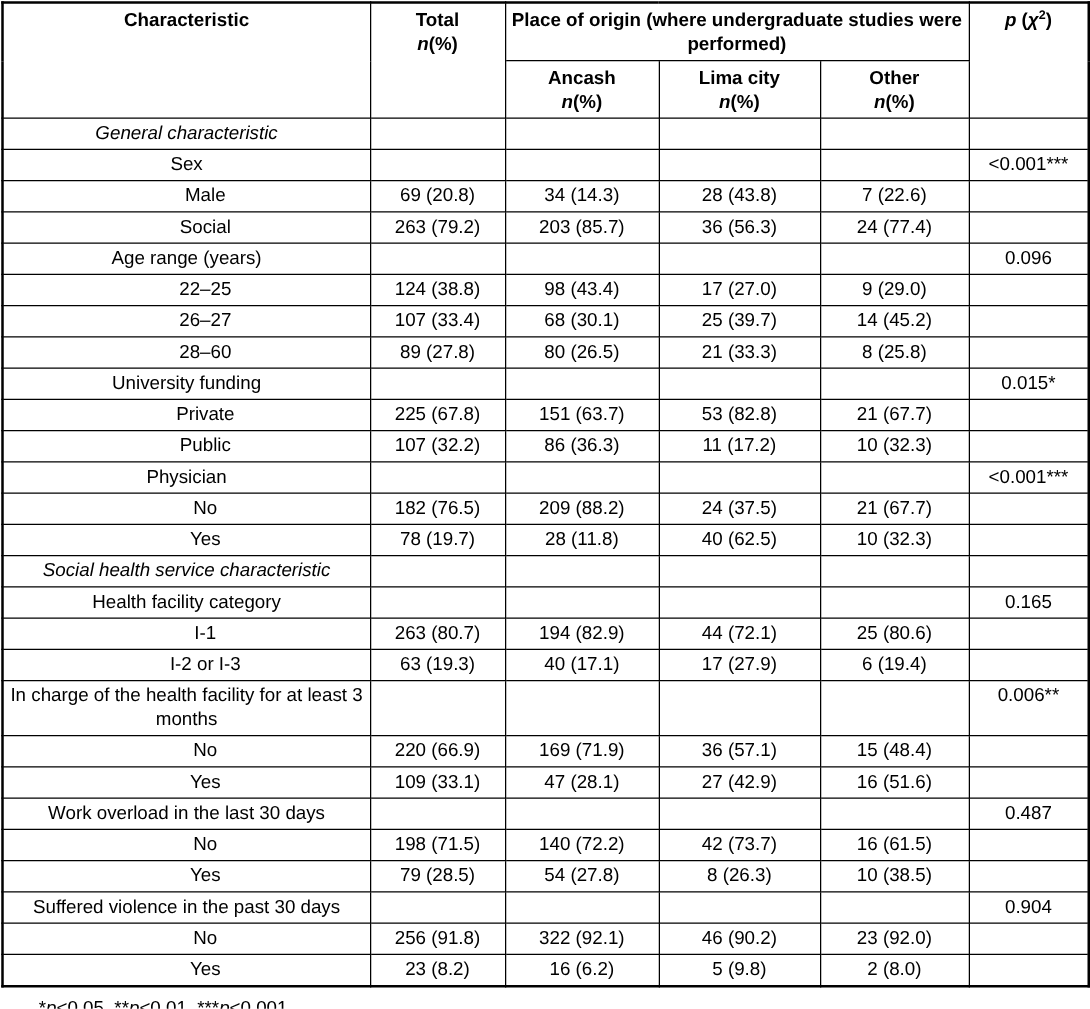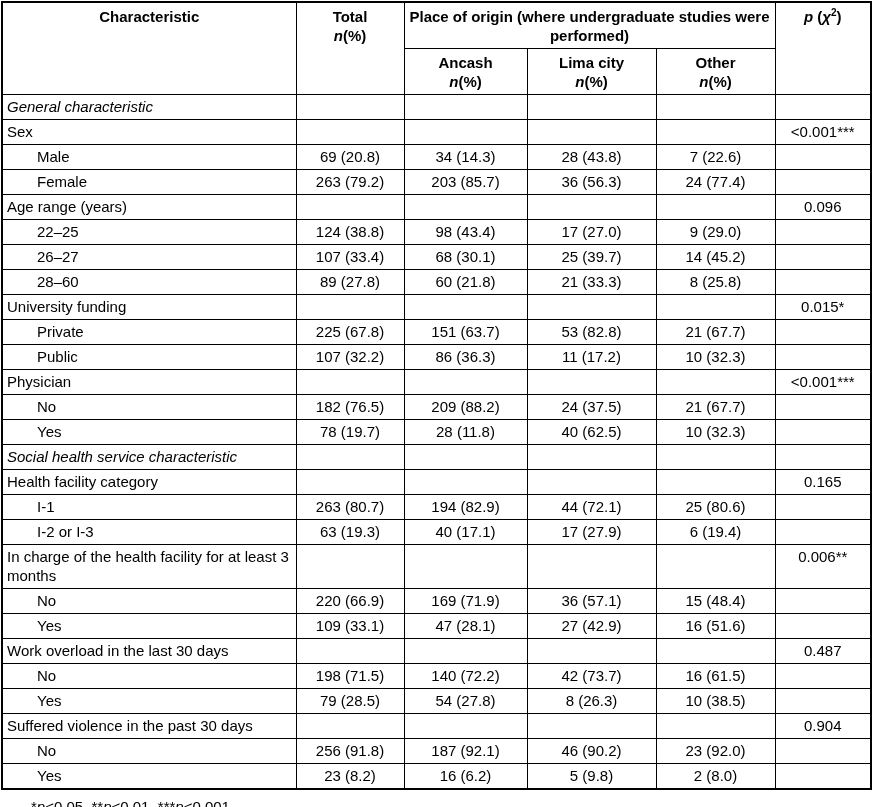--- a/index.html
+++ b/index.html
@@ -29,21 +29,21 @@
     vertical-align: top;
     overflow: hidden;
     background: #ffffff;
   }
   table.stats th {
     font-weight: bold;
     text-align: center;
     padding-top: 4px;
   }
   th.h-left { text-align: left; }
-  td.lbl { text-align: left; padding-left: 6px; }
+  td.lbl { text-align: center; padding-left: 6px; }
   td.lbl.ind { padding-left: 34px; }
   td.lbl.sec { font-style: italic; }
   td.num, td.pv { text-align: center; }
   .it { font-style: italic; }
   sup.sq {
     font-size: 10px;
     line-height: 0;
     vertical-align: super;
   }
   .footnote {
@@ -97,21 +97,21 @@
         </tr>
       <tr>
           <td class="lbl ind">Male</td>
           <td class="num">69 (20.8)</td>
           <td class="num">34 (14.3)</td>
           <td class="num">28 (43.8)</td>
           <td class="num">7 (22.6)</td>
           <td class="pv"></td>
         </tr>
       <tr>
-          <td class="lbl ind">Female</td>
+          <td class="lbl ind">Social</td>
           <td class="num">263 (79.2)</td>
           <td class="num">203 (85.7)</td>
           <td class="num">36 (56.3)</td>
           <td class="num">24 (77.4)</td>
           <td class="pv"></td>
         </tr>
       <tr>
           <td class="lbl">Age range (years)</td>
           <td class="num"></td>
           <td class="num"></td>
@@ -131,21 +131,21 @@
           <td class="lbl ind">26–27</td>
           <td class="num">107 (33.4)</td>
           <td class="num">68 (30.1)</td>
           <td class="num">25 (39.7)</td>
           <td class="num">14 (45.2)</td>
           <td class="pv"></td>
         </tr>
       <tr>
           <td class="lbl ind">28–60</td>
           <td class="num">89 (27.8)</td>
-          <td class="num">60 (21.8)</td>
+          <td class="num">80 (26.5)</td>
           <td class="num">21 (33.3)</td>
           <td class="num">8 (25.8)</td>
           <td class="pv"></td>
         </tr>
       <tr>
           <td class="lbl">University funding</td>
           <td class="num"></td>
           <td class="num"></td>
           <td class="num"></td>
           <td class="num"></td>
@@ -275,21 +275,21 @@
           <td class="lbl">Suffered violence in the past 30 days</td>
           <td class="num"></td>
           <td class="num"></td>
           <td class="num"></td>
           <td class="num"></td>
           <td class="pv">0.904</td>
         </tr>
       <tr>
           <td class="lbl ind">No</td>
           <td class="num">256 (91.8)</td>
-          <td class="num">187 (92.1)</td>
+          <td class="num">322 (92.1)</td>
           <td class="num">46 (90.2)</td>
           <td class="num">23 (92.0)</td>
           <td class="pv"></td>
         </tr>
       <tr>
           <td class="lbl ind">Yes</td>
           <td class="num">23 (8.2)</td>
           <td class="num">16 (6.2)</td>
           <td class="num">5 (9.8)</td>
           <td class="num">2 (8.0)</td>

